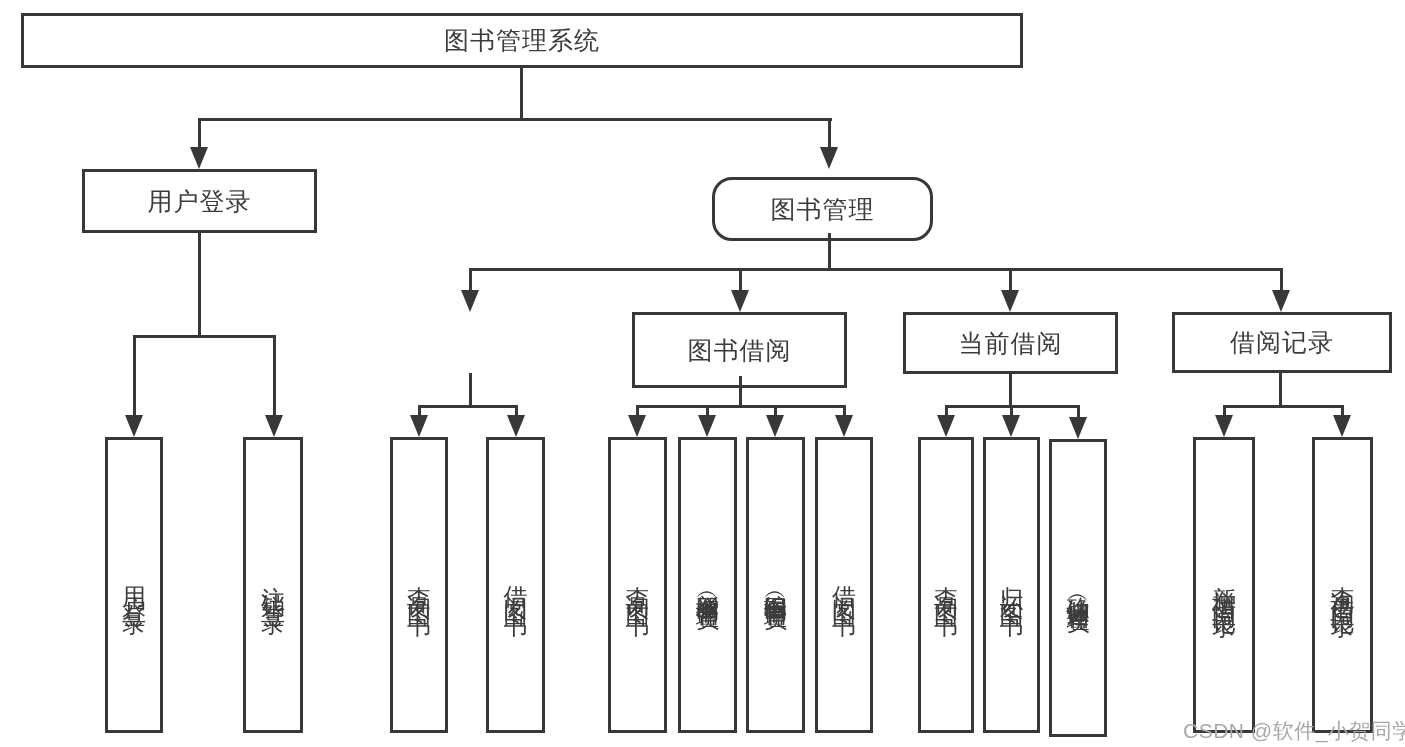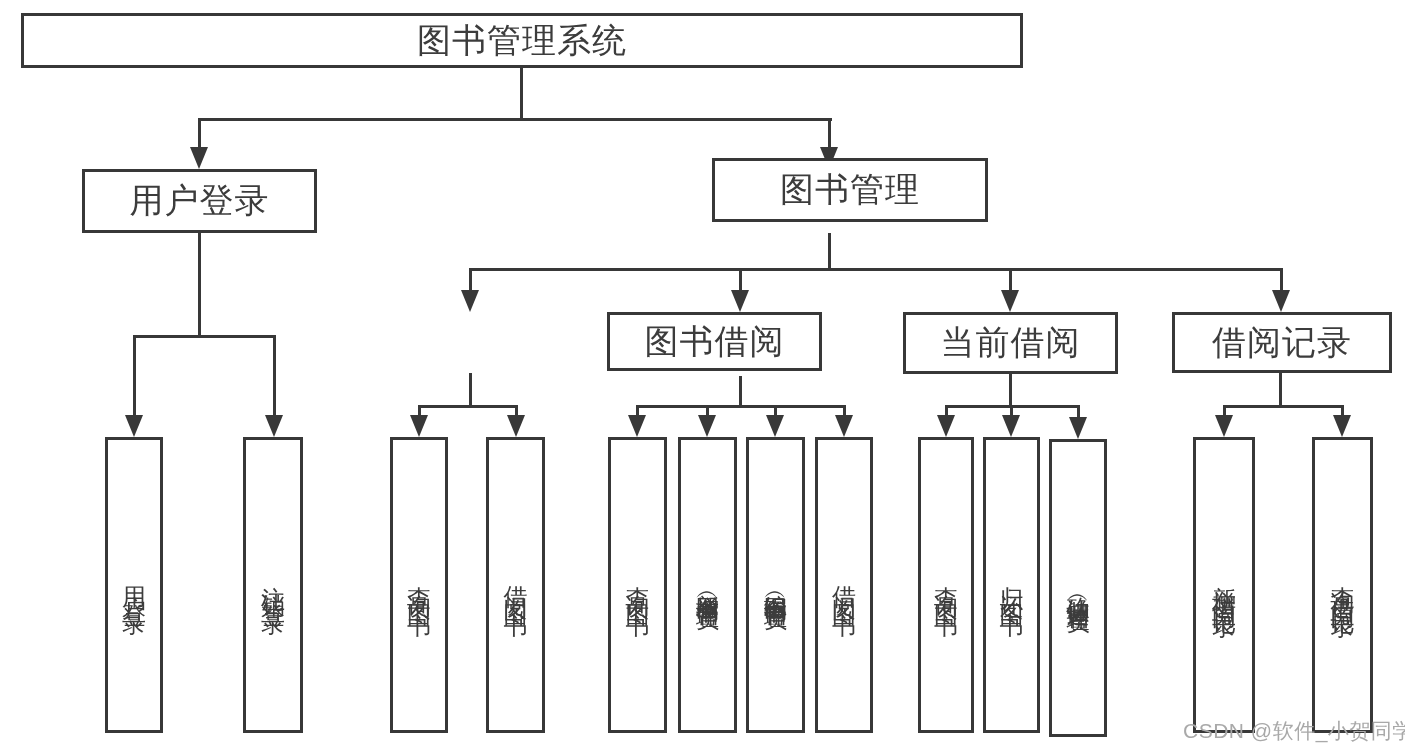--- a/index.html
+++ b/index.html
@@ -16,21 +16,21 @@
     position: absolute;
     box-sizing: border-box;
     border: 3px solid #383838;
     background: #ffffff;
     display: flex;
     align-items: center;
     justify-content: center;
     color: #3c3c3c;
   }
   .h-label {
-    font-size: 34px;
+    font-size: 25px;
     letter-spacing: 1px;
     white-space: nowrap;
   }
   
   .v-label {
     writing-mode: vertical-rl;
     text-orientation: mixed;
     font-size: 24px;
     letter-spacing: 9px;
     color: #3c3c3c;
@@ -73,21 +73,21 @@
   <div class="vline" style="left:520px; top:68px;  height:52px;"></div>
   <div class="hline" style="left:198px; top:118px; width:634px;"></div>
   <div class="vline" style="left:198px; top:118px; height:32px;"></div>
   <div class="arrow" style="left:190px; top:147px;"></div>
   <div class="vline" style="left:828px; top:118px; height:32px;"></div>
   <div class="arrow" style="left:820px; top:147px;"></div>
 
   <div class="node" style="left:82px; top:169px; width:235px; height:64px;">
     <span class="h-label">用户登录</span>
   </div>
-  <div class="node" style="left:712px; top:158px; width:276px; height:64px;">
+  <div class="node" style="left:712px; top:177px; width:221px; height:64px;border-radius:20px;">
     <span class="h-label">图书管理</span>
   </div>
 
   <div class="vline" style="left:198px; top:233px; height:105px;"></div>
   <div class="hline" style="left:133px; top:335px; width:143px;"></div>
   <div class="vline" style="left:133px; top:335px; height:84px;"></div>
   <div class="arrow" style="left:125px; top:415px;"></div>
   <div class="vline" style="left:273px; top:335px; height:84px;"></div>
   <div class="arrow" style="left:265px; top:415px;"></div>
 
@@ -95,21 +95,21 @@
   <div class="hline" style="left:469px;  top:268px; width:814px;"></div>
   <div class="vline" style="left:469px;  top:268px; height:26px;"></div>
   <div class="arrow" style="left:461px;  top:290px;"></div>
   <div class="vline" style="left:739px;  top:268px; height:26px;"></div>
   <div class="arrow" style="left:731px;  top:290px;"></div>
   <div class="vline" style="left:1009px; top:268px; height:26px;"></div>
   <div class="arrow" style="left:1001px; top:290px;"></div>
   <div class="vline" style="left:1280px; top:268px; height:26px;"></div>
   <div class="arrow" style="left:1272px; top:290px;"></div>
 
-  <div class="node" style="left:607px; top:312px; width:215px; height:59px;">
+  <div class="node" style="left:632px; top:312px; width:215px; height:76px;">
     <span class="h-label">图书借阅</span>
   </div>
   <div class="node" style="left:1172px; top:312px; width:220px; height:61px;">
     <span class="h-label">借阅记录</span>
   </div>
   <div class="node" style="left:903px; top:312px; width:215px; height:62px;">
     <span class="h-label">当前借阅</span>
   </div>
 
   <div class="vline" style="left:469px; top:373px; height:35px;"></div>

